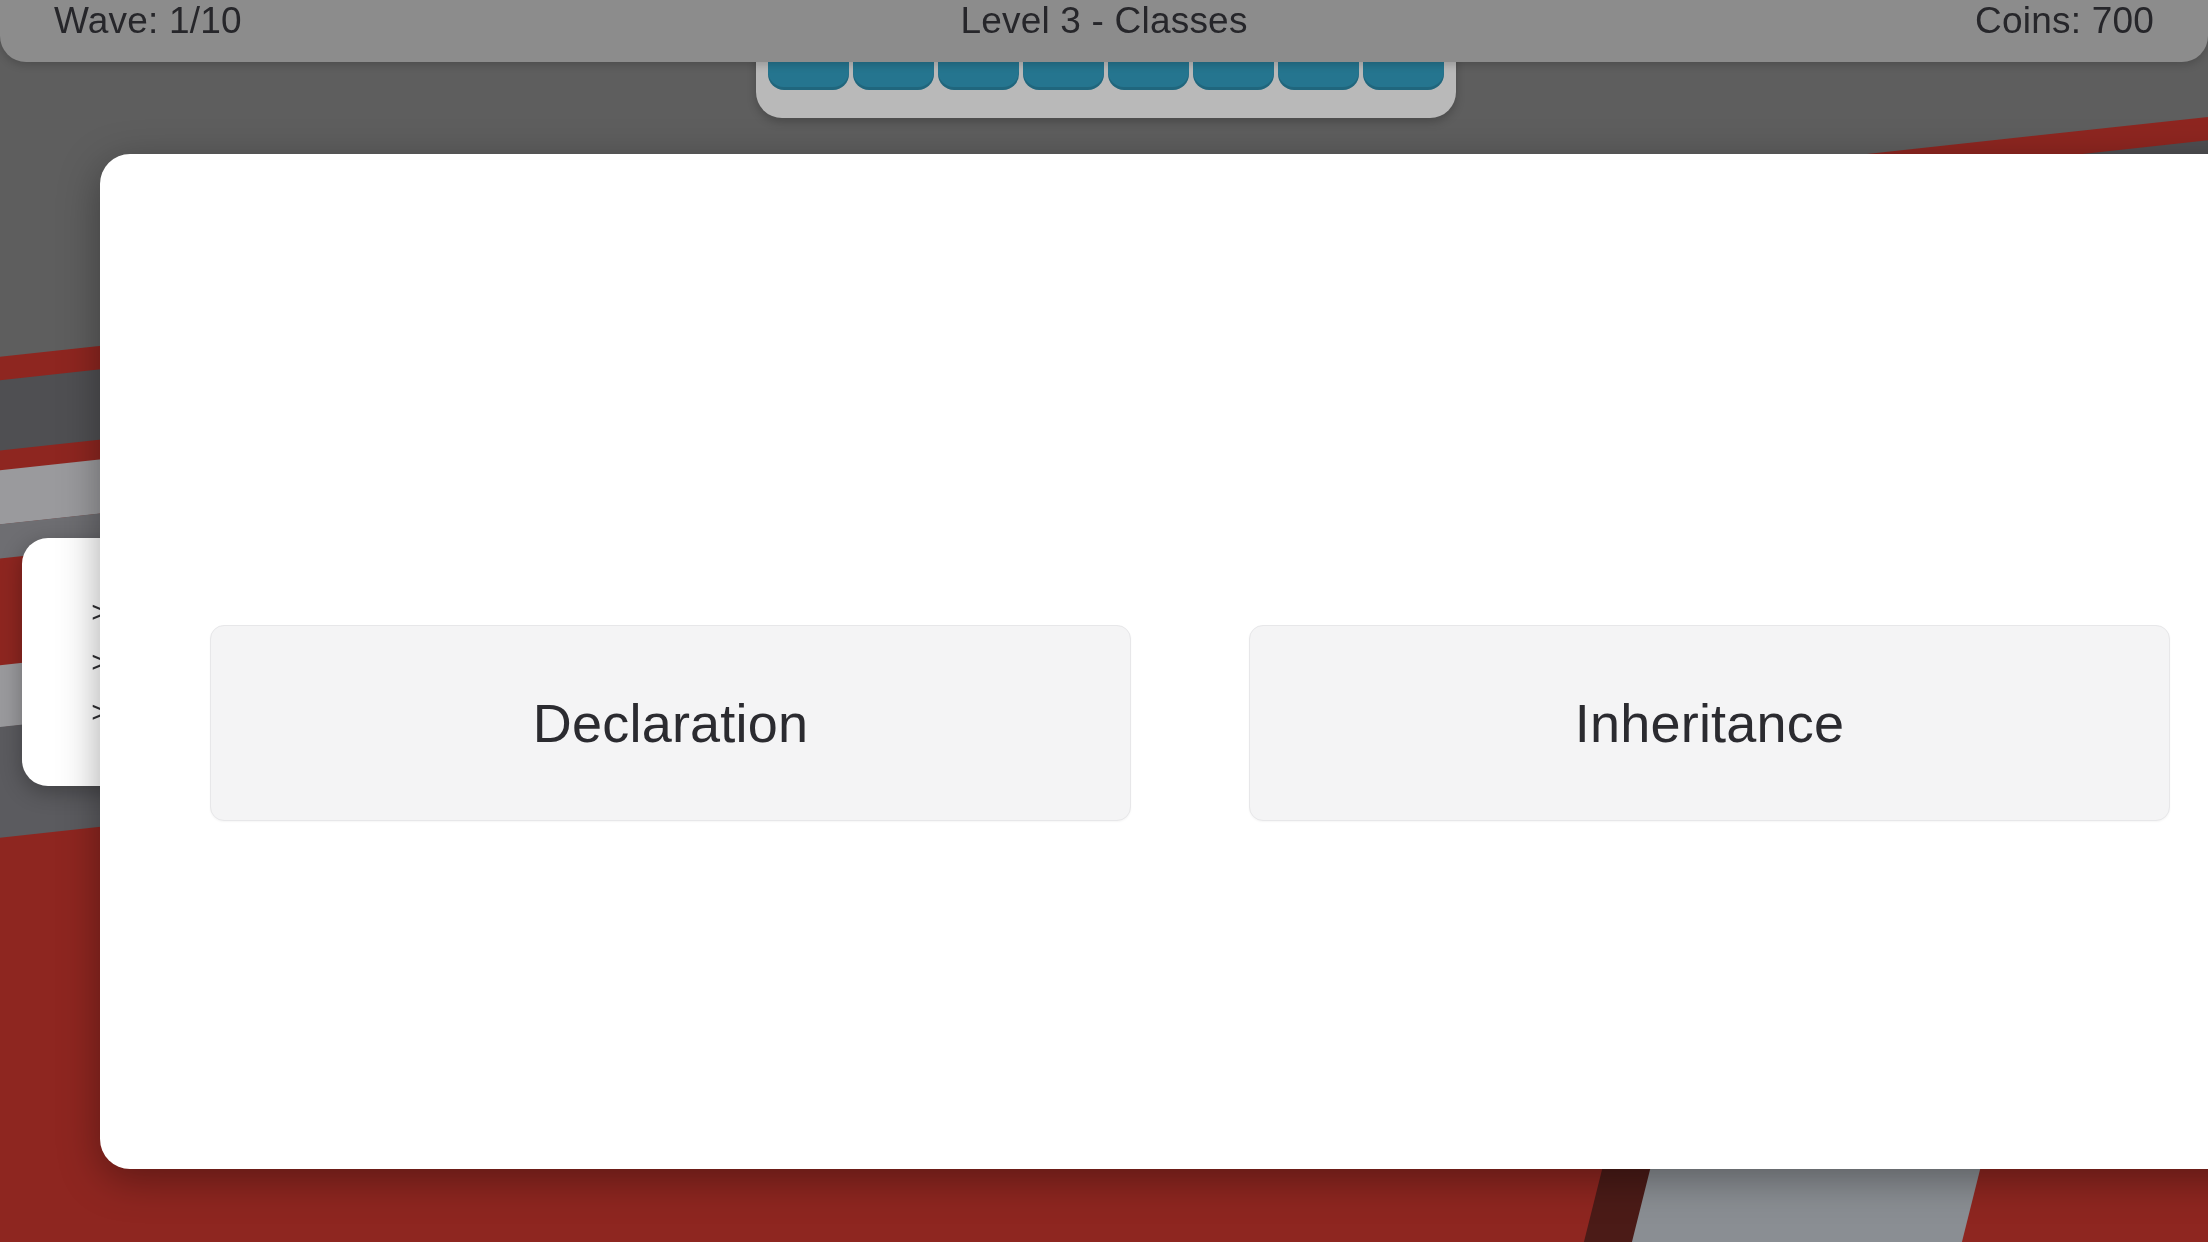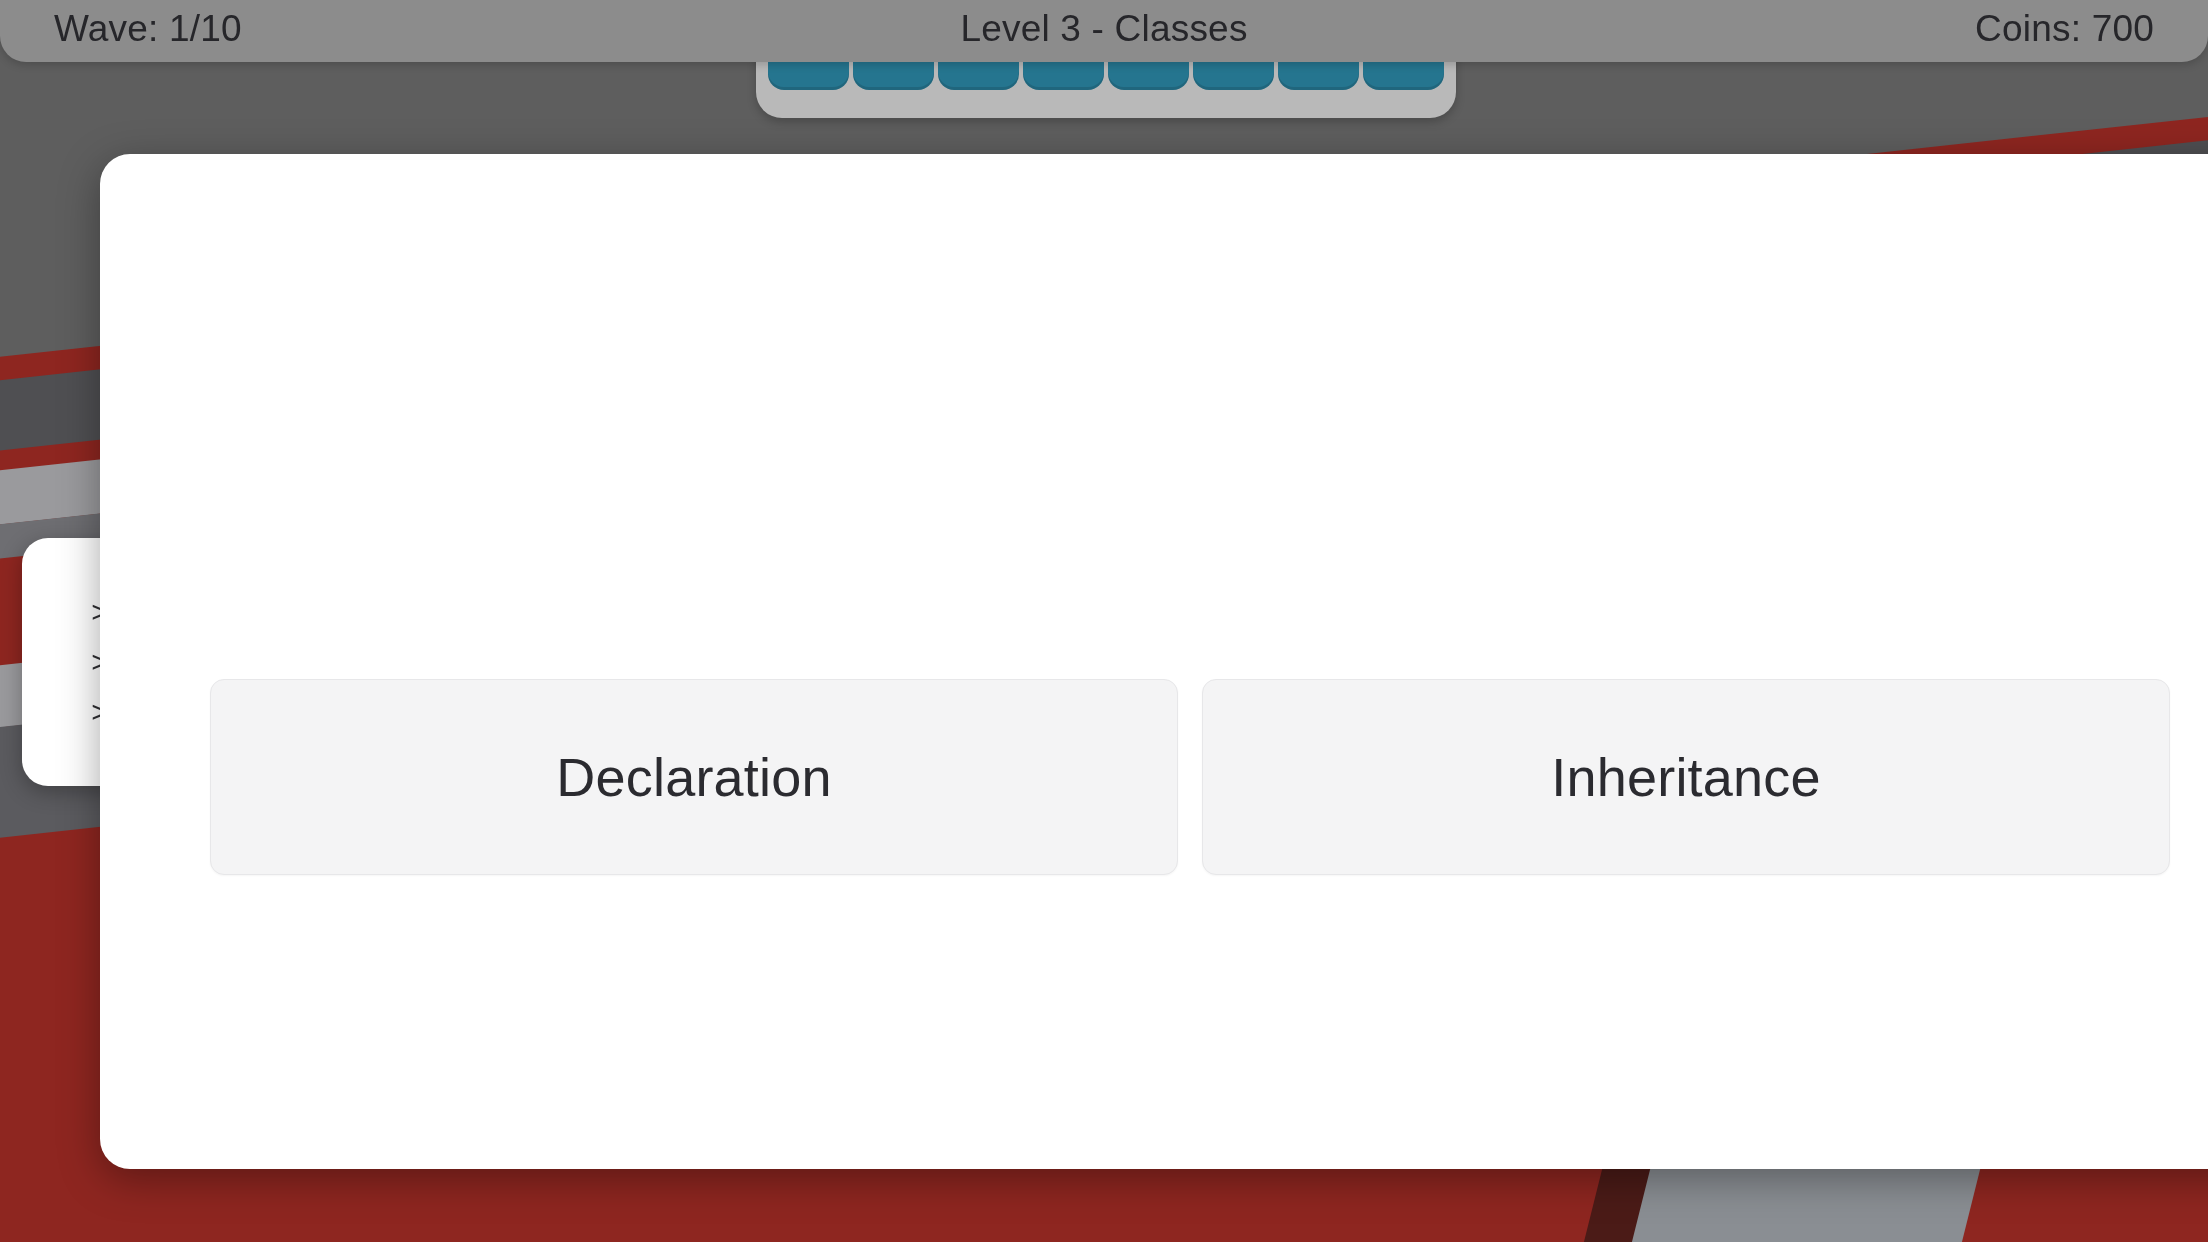--- a/index.html
+++ b/index.html
@@ -120,23 +120,23 @@
 
   
   #hud-bar {
     position:absolute;
     left:0; top:0;
     width:2208px; height:62px;
     background:#8c8c8c;
     border-bottom-left-radius:26px;
     border-bottom-right-radius:26px;
     display:flex;
-    align-items:flex-end;
+    align-items:flex-start;
     justify-content:space-between;
-    padding:12px 54px;
+    padding:0 54px;
     z-index:40;
     box-shadow:0 3px 8px rgba(0,0,0,.18);
   }
   .hud-text {
     font-size:37px;
     color:#26262a;
     white-space:nowrap;
     letter-spacing:.2px;
   }
   #hud-level { position:absolute; left:0; right:0; text-align:center; pointer-events:none; }
@@ -184,29 +184,28 @@
     color:#2b2b30;
     text-align:center;
     max-width:1900px;
     margin:46px auto 0 auto;
     font-weight:400;
     letter-spacing:.2px;
   }
 
   #answer-grid {
     margin-top:auto;
-    margin-bottom:26px;
+    margin-bottom:36px;
     display:grid;
     grid-template-columns:1fr 1fr;
     grid-template-rows:1fr 1fr;
     column-gap:118px;
     row-gap:68px;
     width:1960px;
     align-self:center;
-    gap:24px;
   }
 
   .answer-btn {
     background:#f4f4f5;
     border:1px solid #e7e7e9;
     border-radius:14px;
     height:196px;
     display:flex;
     align-items:center;
     justify-content:center;

